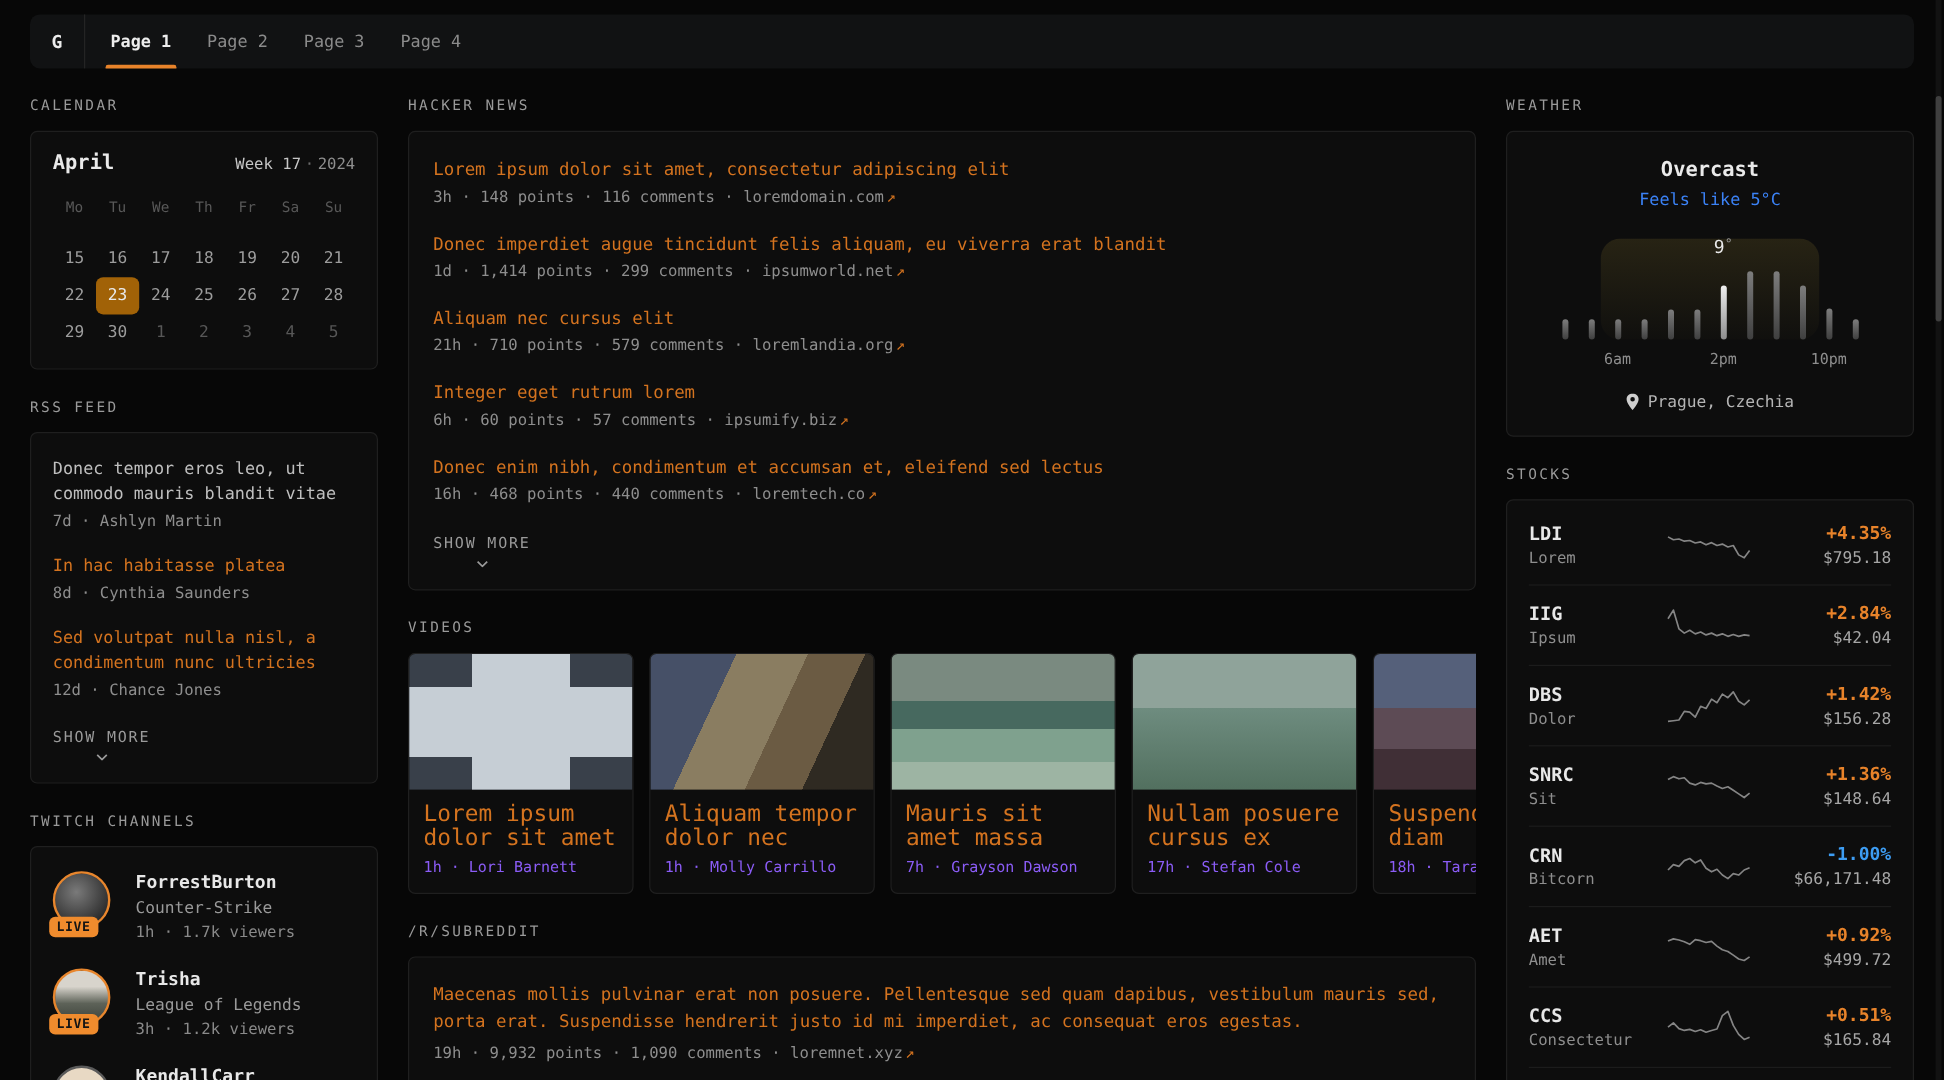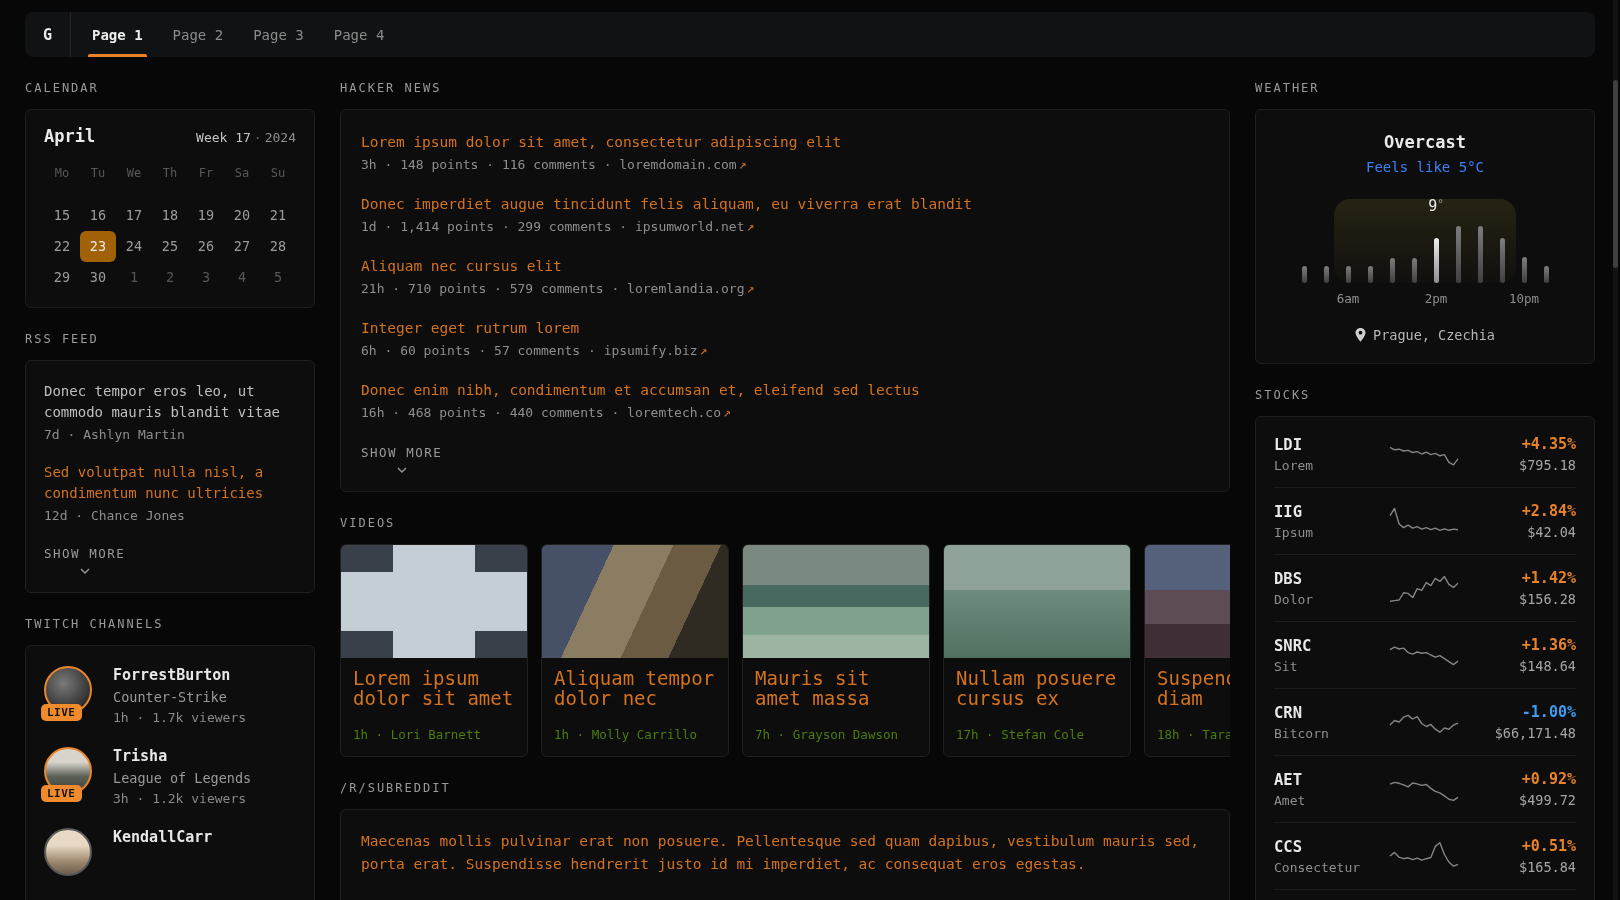--- a/index.html
+++ b/index.html
@@ -103,21 +103,21 @@
   .th-0 { background-color:#39404a;
     background-image:
       linear-gradient(to right, rgba(0,0,0,0) 0 28%, #c6ced5 28% 72%, rgba(0,0,0,0) 72%),
       linear-gradient(to bottom, rgba(0,0,0,0) 0 24%, #c6ced5 24% 76%, rgba(0,0,0,0) 76%); }
   .th-1 { background:linear-gradient(115deg,#465067 0 30%, #8a7d61 30% 55%, #6b5b43 55% 75%, #2f2a22 75%); }
   .th-2 { background:linear-gradient(180deg,#7a8a80 0 35%, #47695f 35% 55%, #7fa18e 55% 80%, #9db4a3 80%); }
   .th-3 { background:linear-gradient(180deg,#8fa39a 0 40%, #6e8c7f 40%, #52705f 100%); }
   .th-4 { background:linear-gradient(180deg,#55607a 0 40%, #5d4b55 40% 70%, #402f36 70%); }
   .vbody { padding:10px 12px 14px; }
   .vtitle { font-size:19px; line-height:20px; height:40px; overflow:hidden; color:#d4731f; text-decoration:none; display:block; }
-  .vmeta { font-size:12.5px; color:#4d7c0f; margin-top:19px; }
+  .vmeta { font-size:12.5px; color:#8b5cf6; margin-top:7px; }
   
   .weather { padding:22px 16px 20px; text-align:center; }
   .w-cond { font-size:17px; font-weight:bold; color:#eaeaea; }
   .w-feels { font-size:14px; color:#3b82f6; margin-top:7px; }
   .wchart { position:relative; width:264px; height:84px; margin:24px auto 0; }
   .daylight {
     position:absolute; top:0; bottom:0; border-radius:16px;
     background:linear-gradient(180deg, rgba(175,150,55,.16), rgba(175,150,55,.02));
   }
   .wbars { position:absolute; left:0; bottom:0; height:60px; display:flex; }
@@ -205,20 +205,24 @@
       </div>
     </div>
 
     <h2 class="wlabel">RSS FEED</h2>
     <div class="card rss">
       <div class="rss-item">
         <a class="rss-title visited">Donec tempor eros leo, ut commodo mauris blandit vitae</a>
         <div class="meta">7d · Ashlyn Martin</div>
       </div>
       <div class="rss-item">
+        <a class="rss-title">In hac habitasse platea</a>
+        <div class="meta">8d · Cynthia Saunders</div>
+      </div>
+      <div class="rss-item">
         <a class="rss-title">Sed volutpat nulla nisl, a condimentum nunc ultricies</a>
         <div class="meta">12d · Chance Jones</div>
       </div>
       <button class="show-more">
         <span>SHOW MORE</span>
         <svg class="chev" viewBox="0 0 10 6">
             <polyline points="1,1 5,5 9,1" fill="none" stroke="#9a9a9a" stroke-width="1.4"></polyline>
           </svg>
       </button>
     </div>
@@ -326,20 +330,21 @@
           <a class="vtitle">Suspendisse diam</a>
           <div class="vmeta">18h · Tara</div>
         </div>
       </div>
     </div>
 
     <h2 class="wlabel">/R/SUBREDDIT</h2>
     <div class="card sub">
       <div>
         <a class="sub-title">Maecenas mollis pulvinar erat non posuere. Pellentesque sed quam dapibus, vestibulum mauris sed, porta erat. Suspendisse hendrerit justo id mi imperdiet, ac consequat eros egestas.</a>
+        <div class="meta"><span>19h · 9,932 points · 1,090 comments · loremnet.xyz</span><span class="arrow">↗</span></div>
       </div>
     </div>
   </section>
 
   <section class="col-right">
 
     <h2 class="wlabel">WEATHER</h2>
     <div class="card weather">
       <div class="w-cond">Overcast</div>
       <div class="w-feels">Feels like 5°C</div>

